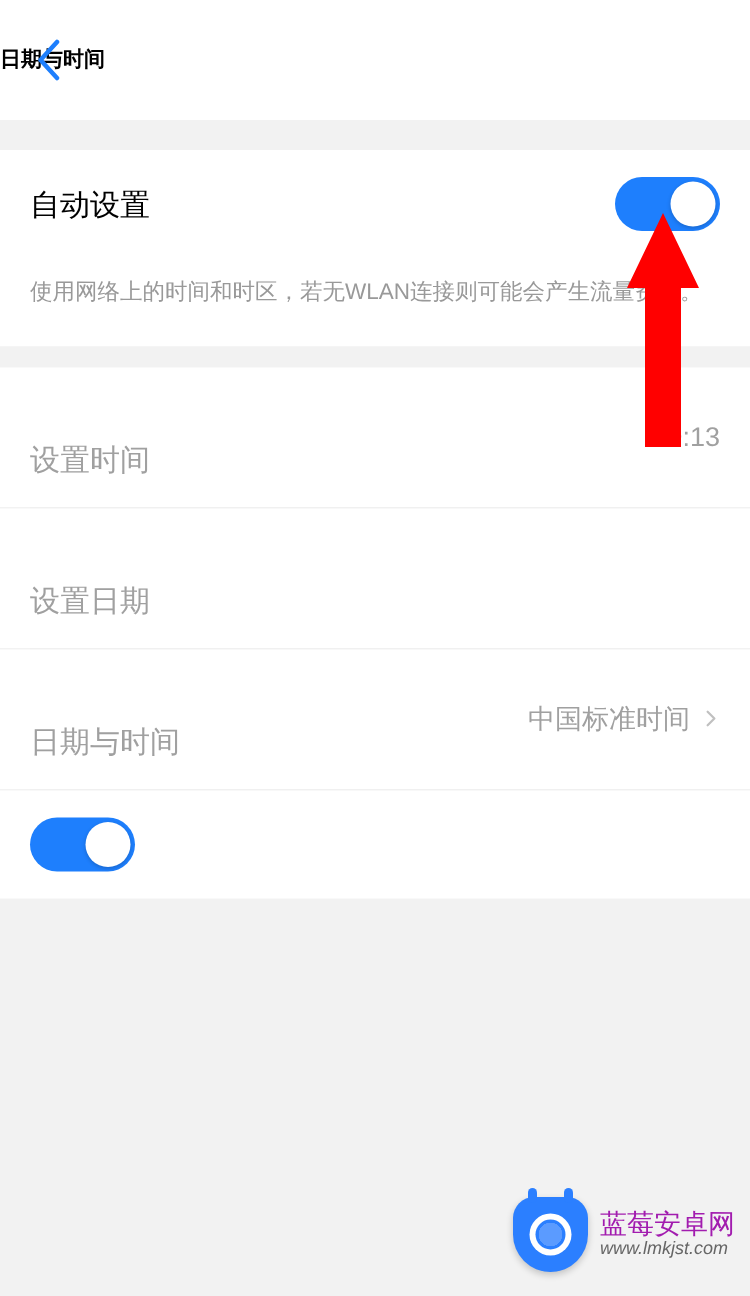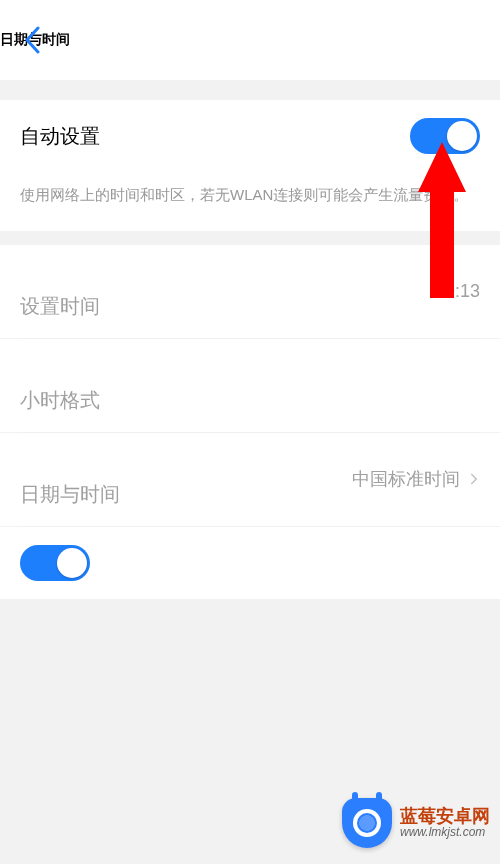--- a/index.html
+++ b/index.html
@@ -163,22 +163,22 @@
       background: radial-gradient(circle at 50% 50%, #5B9BFF 0%, #5B9BFF 55%, #2B7FFF 56%);
       border-radius: 50%;
     }
     .watermark-text {
       display: flex;
       flex-direction: column;
       line-height: 1.15;
     }
     .watermark-title {
       font-size: 18px;
-      font-weight: bold;
-      color: #c2410c;
+      font-weight: normal;
+      color: #a21caf;
     }
     .watermark-url {
       font-size: 12px;
       color: #666;
       font-style: italic;
     }
   </style>
 </head>
 <body>
 
@@ -202,21 +202,21 @@
 <div class="section-gap"></div>
 
 <div class="setting-row">
   <span class="setting-label disabled">设置时间</span>
   <span class="setting-value">9:13</span>
 </div>
 
 <div class="divider"></div>
 
 <div class="setting-row">
-  <span class="setting-label disabled">小时格式</span>
+  <span class="setting-label disabled">设置日期</span>
 </div>
 
 <div class="divider"></div>
 
 <div class="setting-row">
   <span class="setting-label disabled">日期与时间</span>
   <span class="setting-value">
     <span>中国标准时间</span>
     <svg class="chevron" width="10" height="16" viewBox="0 0 10 16">
       <polyline points="2,2 8,8 2,14" fill="none" stroke="#c0c0c0" stroke-width="2" stroke-linecap="round" stroke-linejoin="round"></polyline>

